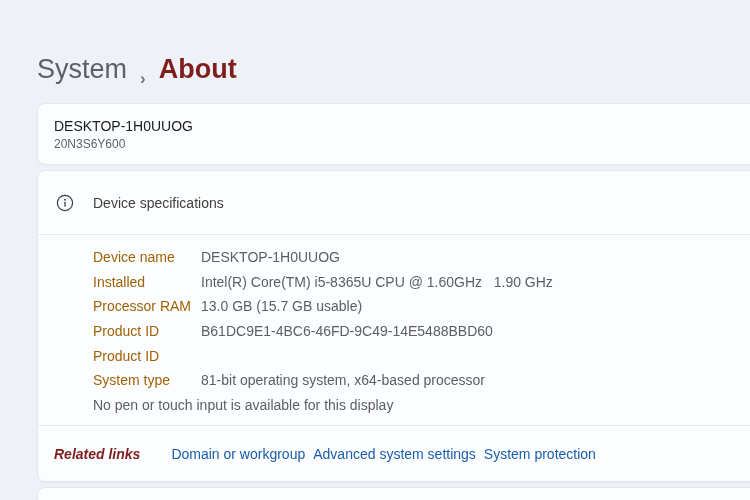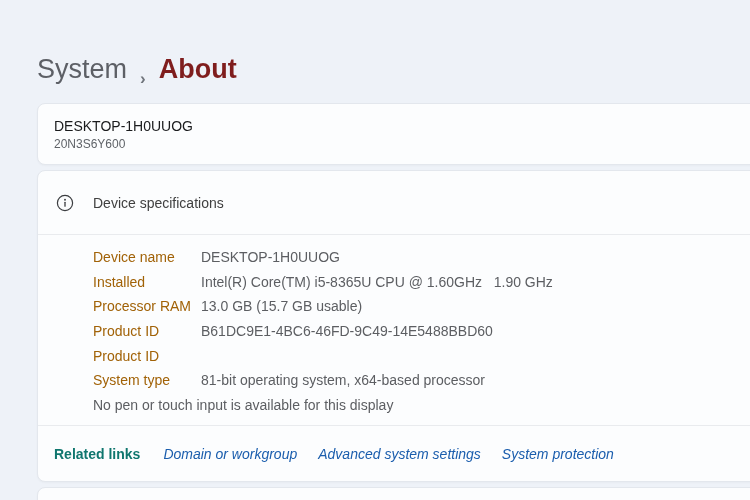--- a/index.html
+++ b/index.html
@@ -64,22 +64,22 @@
   }
   .spec-label{width:108px;flex:none;color:#a16207;}
   .spec-value{color:#5c5e62;white-space:pre-wrap;}
 
   .divider-bottom{position:absolute;left:0;right:0;bottom:55px;}
   .related-row{
     position:absolute;left:0;right:0;bottom:0;height:54px;
     display:flex;align-items:center;
     padding-left:16px;font-size:14px;
   }
-  .related-label{font-weight:700;color:#0f766e;margin-right:23px;}
-  .related-links{display:flex;gap:21px;font-style:italic;}
+  .related-label{font-weight:700;color:#7f1d1d;margin-right:31px;font-style:italic;}
+  .related-links{display:flex;gap:8px;}
   .related-link{color:#1a5dad;text-decoration:none;cursor:pointer;}
 
   .bottom-card{top:487px;height:60px;}
 </style>
 </head>
 <body>
 
 <div class="page">
 
   <div class="breadcrumb">

